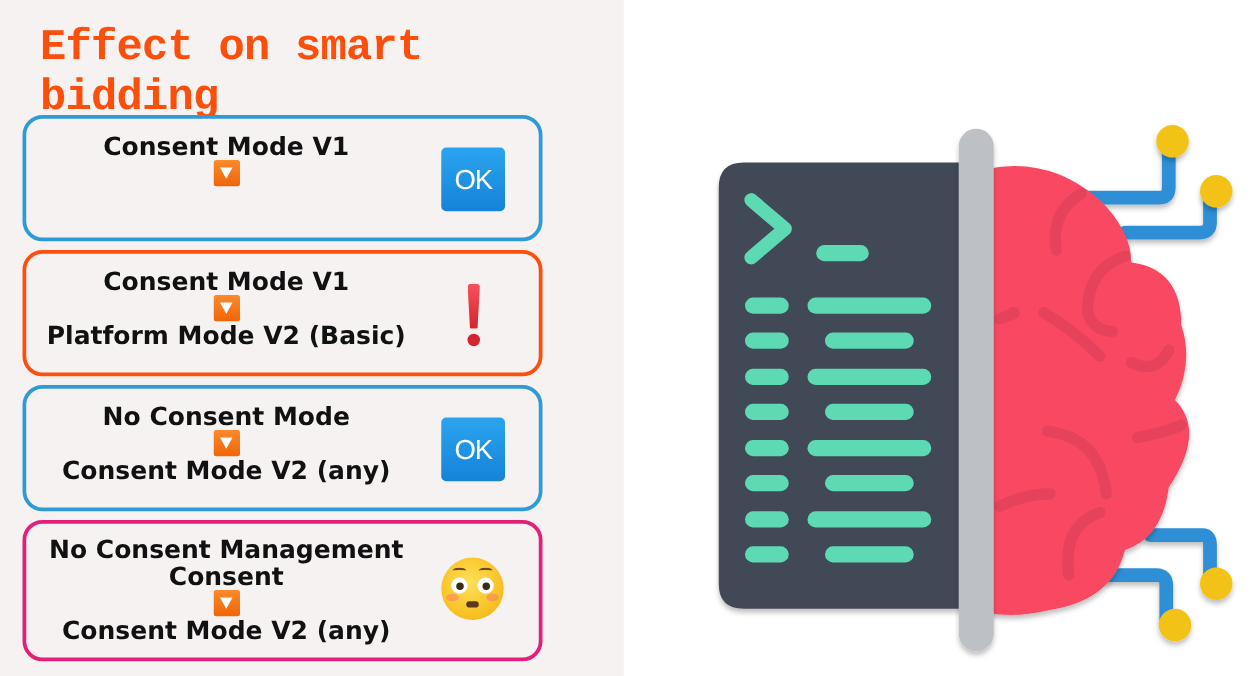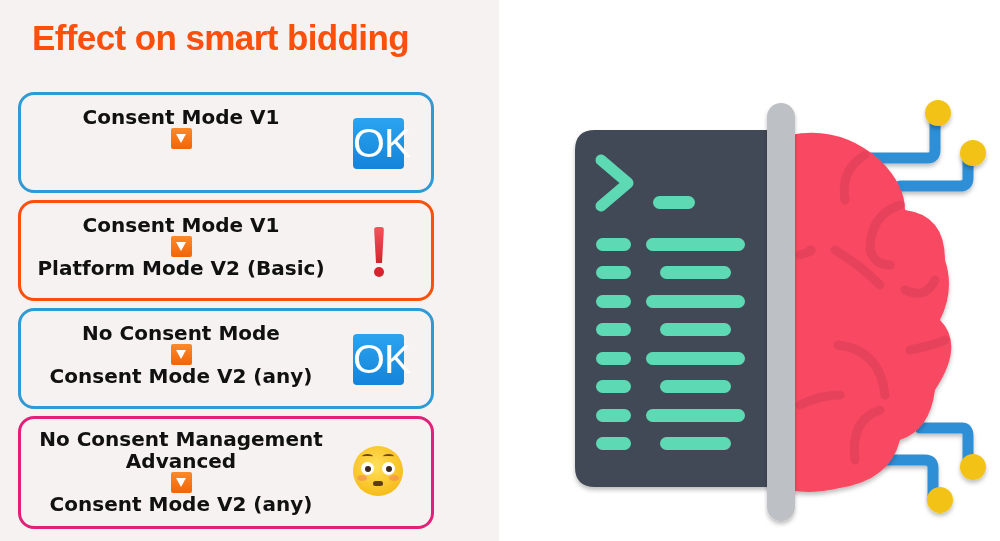--- a/index.html
+++ b/index.html
@@ -5,21 +5,21 @@
   * { box-sizing: border-box; margin: 0; padding: 0; }
   html, body { width: 1000px; height: 541px; overflow: hidden; background: #ffffff; }
   body { position: relative; font-family: "DejaVu Sans", sans-serif; }
 
   .left-panel {
     position: absolute; left: 0; top: 0; width: 499px; height: 541px;
     background: #f6f2f1;
   }
   .title {
     position: absolute; left: 32px; top: 18px;
-    font-family: Liberation Sans, sans-serif; font-weight: bold;
+    font-family: Liberation Mono, monospace; font-weight: bold;
     font-size: 35px; letter-spacing: -0.6px; color: #fc4f0b;
   }
 
   .card {
     position: absolute; left: 18px; width: 416px;
     border: 3px solid; border-radius: 16px;
     background: #f6f2f1;
   }
   .card .text {
     position: absolute; left: 0; width: 320px;
@@ -34,21 +34,21 @@
   .arrow::after {
     content: ""; position: absolute; left: 5px; top: 6px;
     border-left: 5.5px solid transparent; border-right: 5.5px solid transparent;
     border-top: 9px solid #fff;
   }
 
   .ok-badge {
     position: absolute; width: 51px; height: 51px; border-radius: 4px;
     background: linear-gradient(#2ba4ef, #1483d9);
     color: #fff; font-family: "Liberation Sans", sans-serif;
-    font-size: 41px; line-height: 51px; text-align: center; letter-spacing: -1px;
+    font-size: 22px; line-height: 51px; text-align: center; letter-spacing: -1px;
   }
   .exclaim {
     position: absolute; width: 16px; height: 52px;
   }
   .exclaim .bar {
     position: absolute; left: 3px; top: 0; width: 10px; height: 36px;
     background: linear-gradient(#f7525b, #d4242e); border-radius: 3px;
     clip-path: polygon(0 0, 100% 0, 80% 100%, 20% 100%);
   }
   .exclaim .dot {
@@ -99,21 +99,21 @@
       <span>No Consent Mode</span>
       <span class="arrow"></span>
       <span>Consent Mode V2 (any)</span>
     </div>
     <div class="ok-badge" style="left:332px;top:23px;">OK</div>
   </div>
 
   <div class="card" style="top:416px;height:113px;border-color:#e2207a;">
     <div class="text" style="top:9px;justify-content:flex-end;">
       <span>No Consent Management</span>
-      <span>Advanced</span>
+      <span>Consent</span>
       <span class="arrow"></span>
       <span>Consent Mode V2 (any)</span>
     </div>
     <div class="flushed" style="left:332px;top:27px;">
       <div class="brow" style="left:9px;"></div>
         <div class="brow" style="left:30px;"></div>
       <div class="eye" style="left:8px;"></div>
         <div class="eye" style="left:29px;"></div>
       <div class="blush" style="left:4px;"></div>
         <div class="blush" style="left:36px;"></div>

